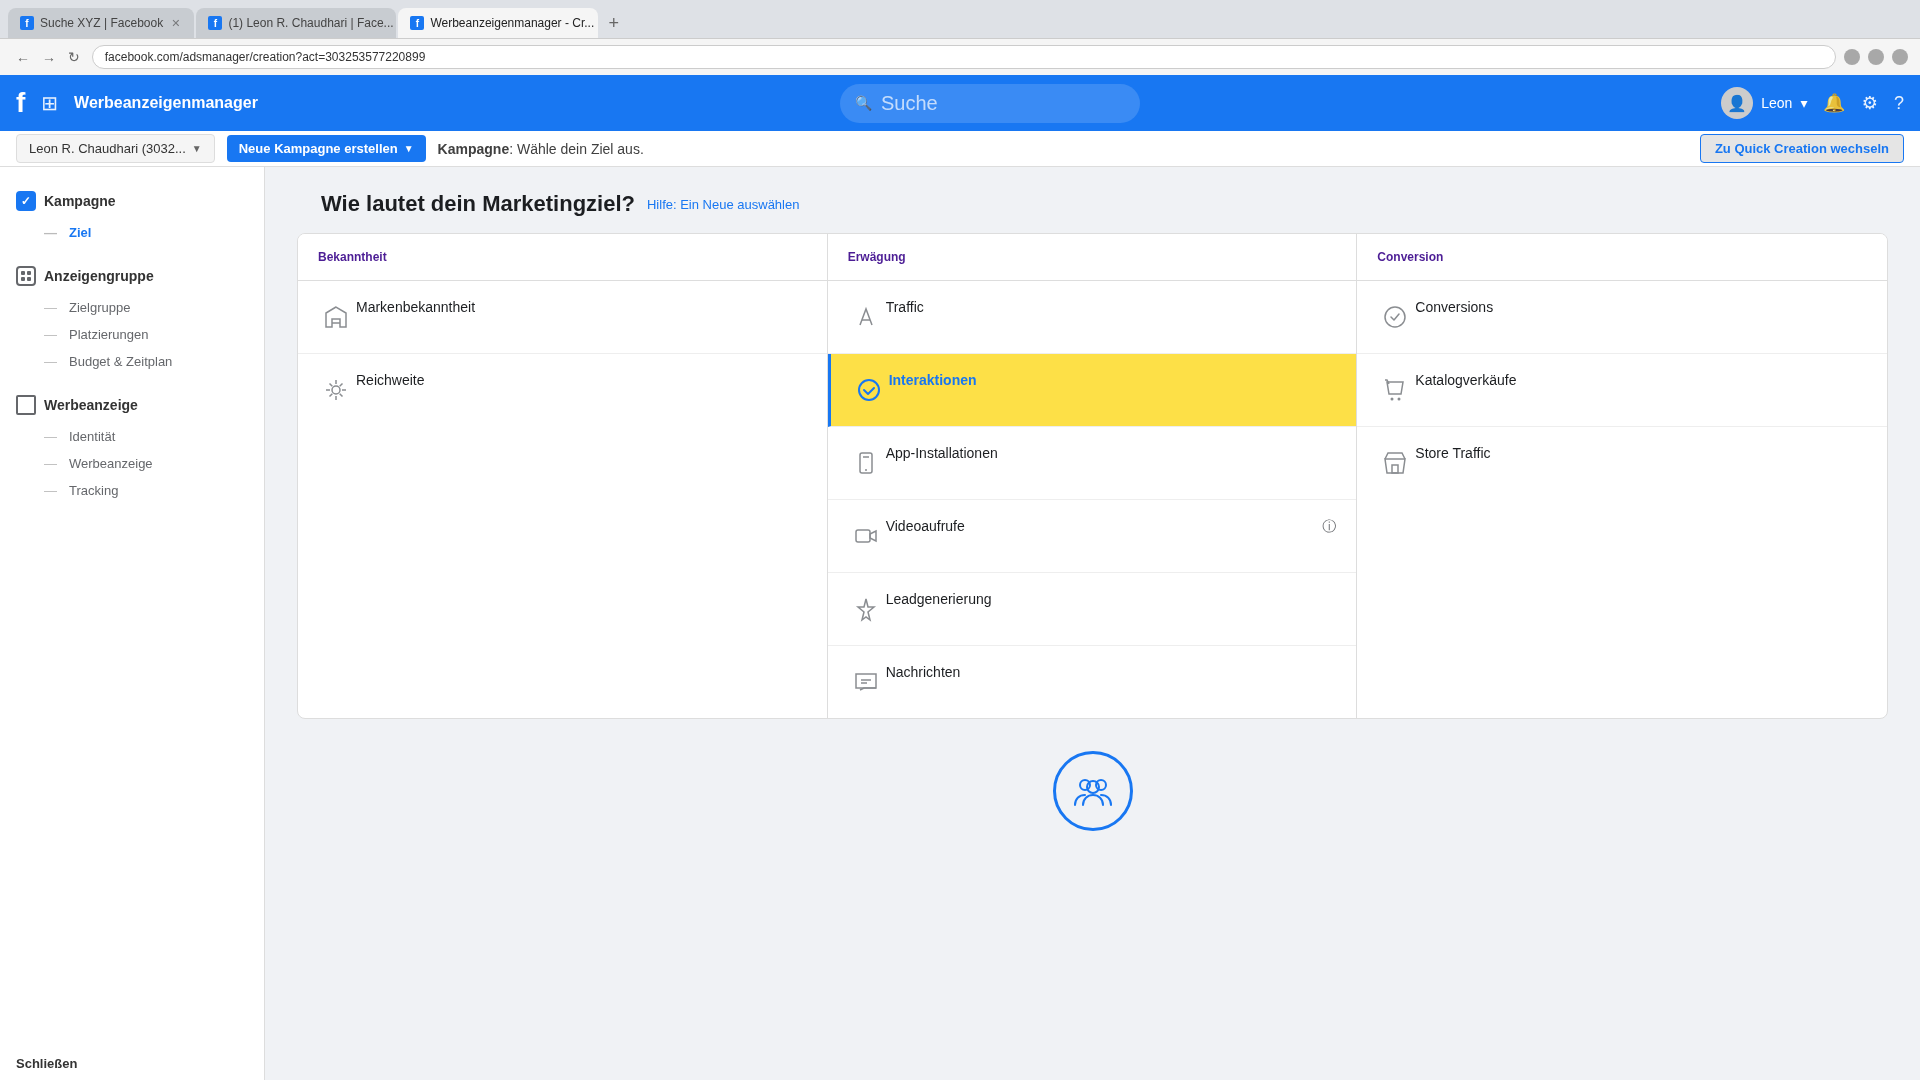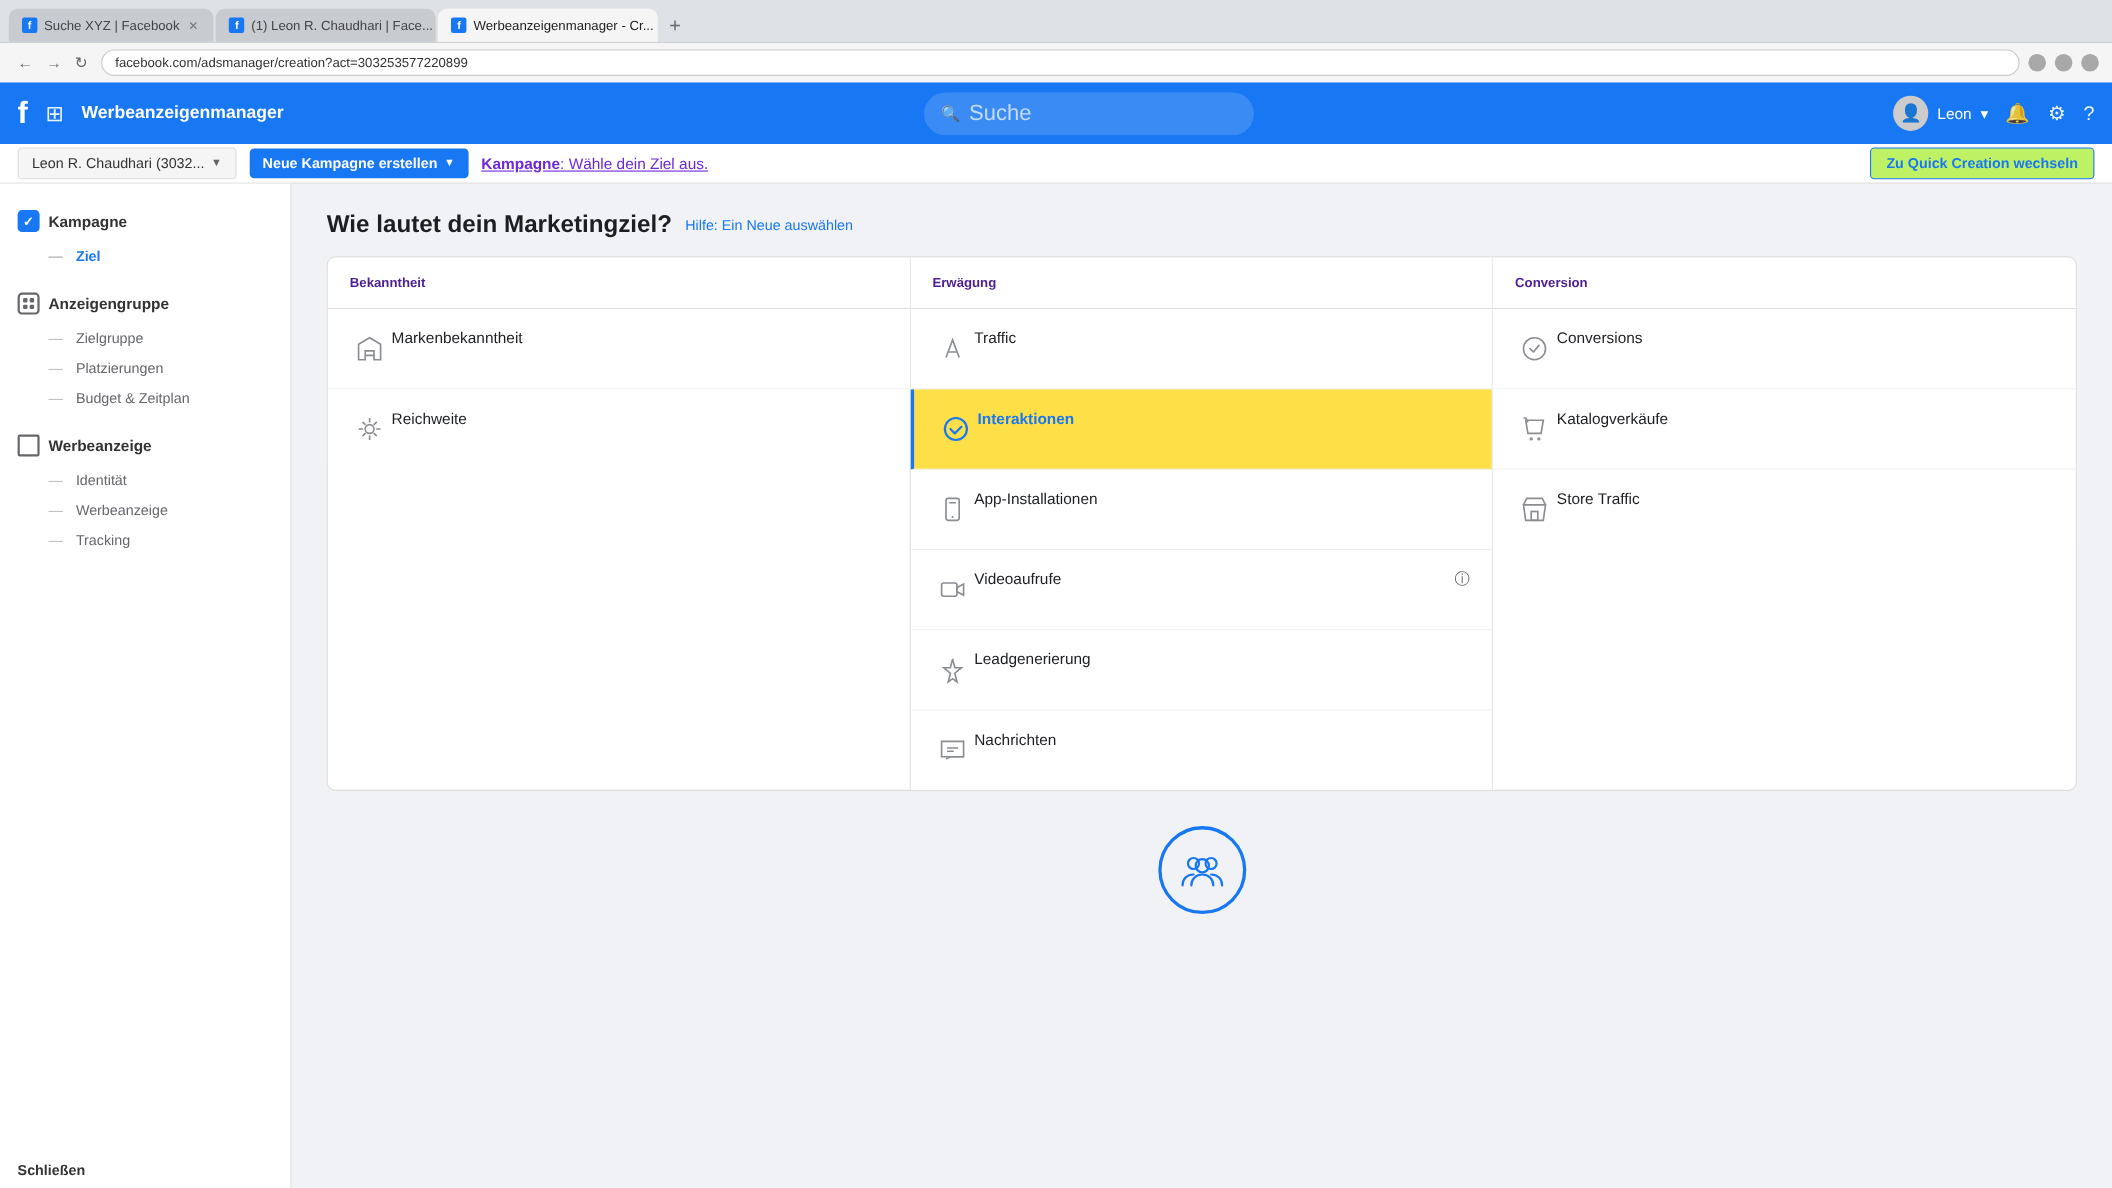--- a/index.html
+++ b/index.html
@@ -33,38 +33,38 @@
     .fb-user { display: flex; align-items: center; gap: 8px; color: white; font-size: 14px; cursor: pointer; }
     .fb-avatar { width: 32px; height: 32px; border-radius: 50%; background: #ccc; overflow: hidden; display: flex; align-items: center; justify-content: center; font-size: 16px; }
     .fb-icon-btn { color: rgba(255,255,255,0.9); font-size: 18px; cursor: pointer; }
 
     
     .sub-header { background: white; display: flex; align-items: center; padding: 0 16px; height: 36px; border-bottom: 1px solid #ddd; gap: 12px; }
     .account-selector { display: flex; align-items: center; gap: 6px; padding: 6px 12px; background: #f5f5f5; border: 1px solid #ddd; border-radius: 4px; cursor: pointer; font-size: 13px; color: #333; }
     .account-selector-arrow { font-size: 10px; color: #666; }
     .new-campaign-btn { display: flex; align-items: center; gap: 6px; padding: 6px 12px; background: #1877f2; color: white; border: none; border-radius: 4px; cursor: pointer; font-size: 13px; font-weight: 600; }
     .new-campaign-btn .arrow { font-size: 10px; }
-    .campaign-label { font-size: 14px; color: #6d28d9; text-decoration: underline; }
+    .campaign-label { font-size: 14px; color: #404040; }
     .campaign-label strong { font-weight: 600; }
-    .quick-creation-btn { margin-left: auto; padding: 6px 14px; background: #bef264; border: 1px solid #1877f2; color: #1877f2; border-radius: 4px; cursor: pointer; font-size: 13px; font-weight: 600; }
+    .quick-creation-btn { margin-left: auto; padding: 6px 14px; background: #e5e5e5; border: 1px solid #1877f2; color: #1877f2; border-radius: 4px; cursor: pointer; font-size: 13px; font-weight: 600; }
 
     
     .main-layout { display: flex; height: calc(1080px - 56px - 48px - 40px); }
 
     
     .sidebar { width: 265px; background: white; border-right: 1px solid #ddd; padding: 16px 0; flex-shrink: 0; display: flex; flex-direction: column; }
     .sidebar-section-header { display: flex; align-items: center; gap: 8px; padding: 8px 16px; font-size: 14px; font-weight: 600; color: #333; }
     .sidebar-item { display: flex; align-items: center; gap: 8px; padding: 6px 16px 6px 44px; font-size: 13px; color: #65676b; cursor: pointer; }
     .sidebar-item.active { color: #1877f2; font-weight: 600; }
     .sidebar-item:before { content: '—'; color: #bbb; margin-right: 4px; }
     .sidebar-close { margin-top: auto; padding: 16px 16px; font-size: 13px; color: #333; font-weight: 600; cursor: pointer; }
 
     
     .content-area { flex: 1; padding: 24px 32px; overflow-y: auto; }
-    .page-title { font-size: 22px; font-weight: 600; color: #1c1e21; margin-bottom: 4px; display: flex; align-items: center; gap: 12px; }
+    .page-title { font-size: 22px; font-weight: 600; color: #1c1e21; margin-bottom: 4px; display: flex; align-items: center; gap: 12px; margin-left: 24px; }
     .help-link { font-size: 13px; color: #1877f2; font-weight: 400; cursor: pointer; }
 
     
     .goal-grid { display: grid; grid-template-columns: 1fr 1fr 1fr; margin-top: 16px; border: 1px solid #ddd; border-radius: 8px; overflow: hidden; background: white; }
     .goal-column { border-right: 1px solid #ddd; }
     .goal-column:last-child { border-right: none; }
     .goal-column-header { padding: 16px 20px; font-size: 12px; font-weight: 600; color: #4c1d95; border-bottom: 1px solid #ddd; background: white; }
     .goal-item { display: flex; gap: 2px; padding: 18px 20px; border-bottom: 1px solid #eee; cursor: pointer; background: white; transition: background 0.15s; }
     .goal-item:last-child { border-bottom: none; }
     .goal-item.selected { background: #fde047; border-left: 3px solid #1877f2; }

